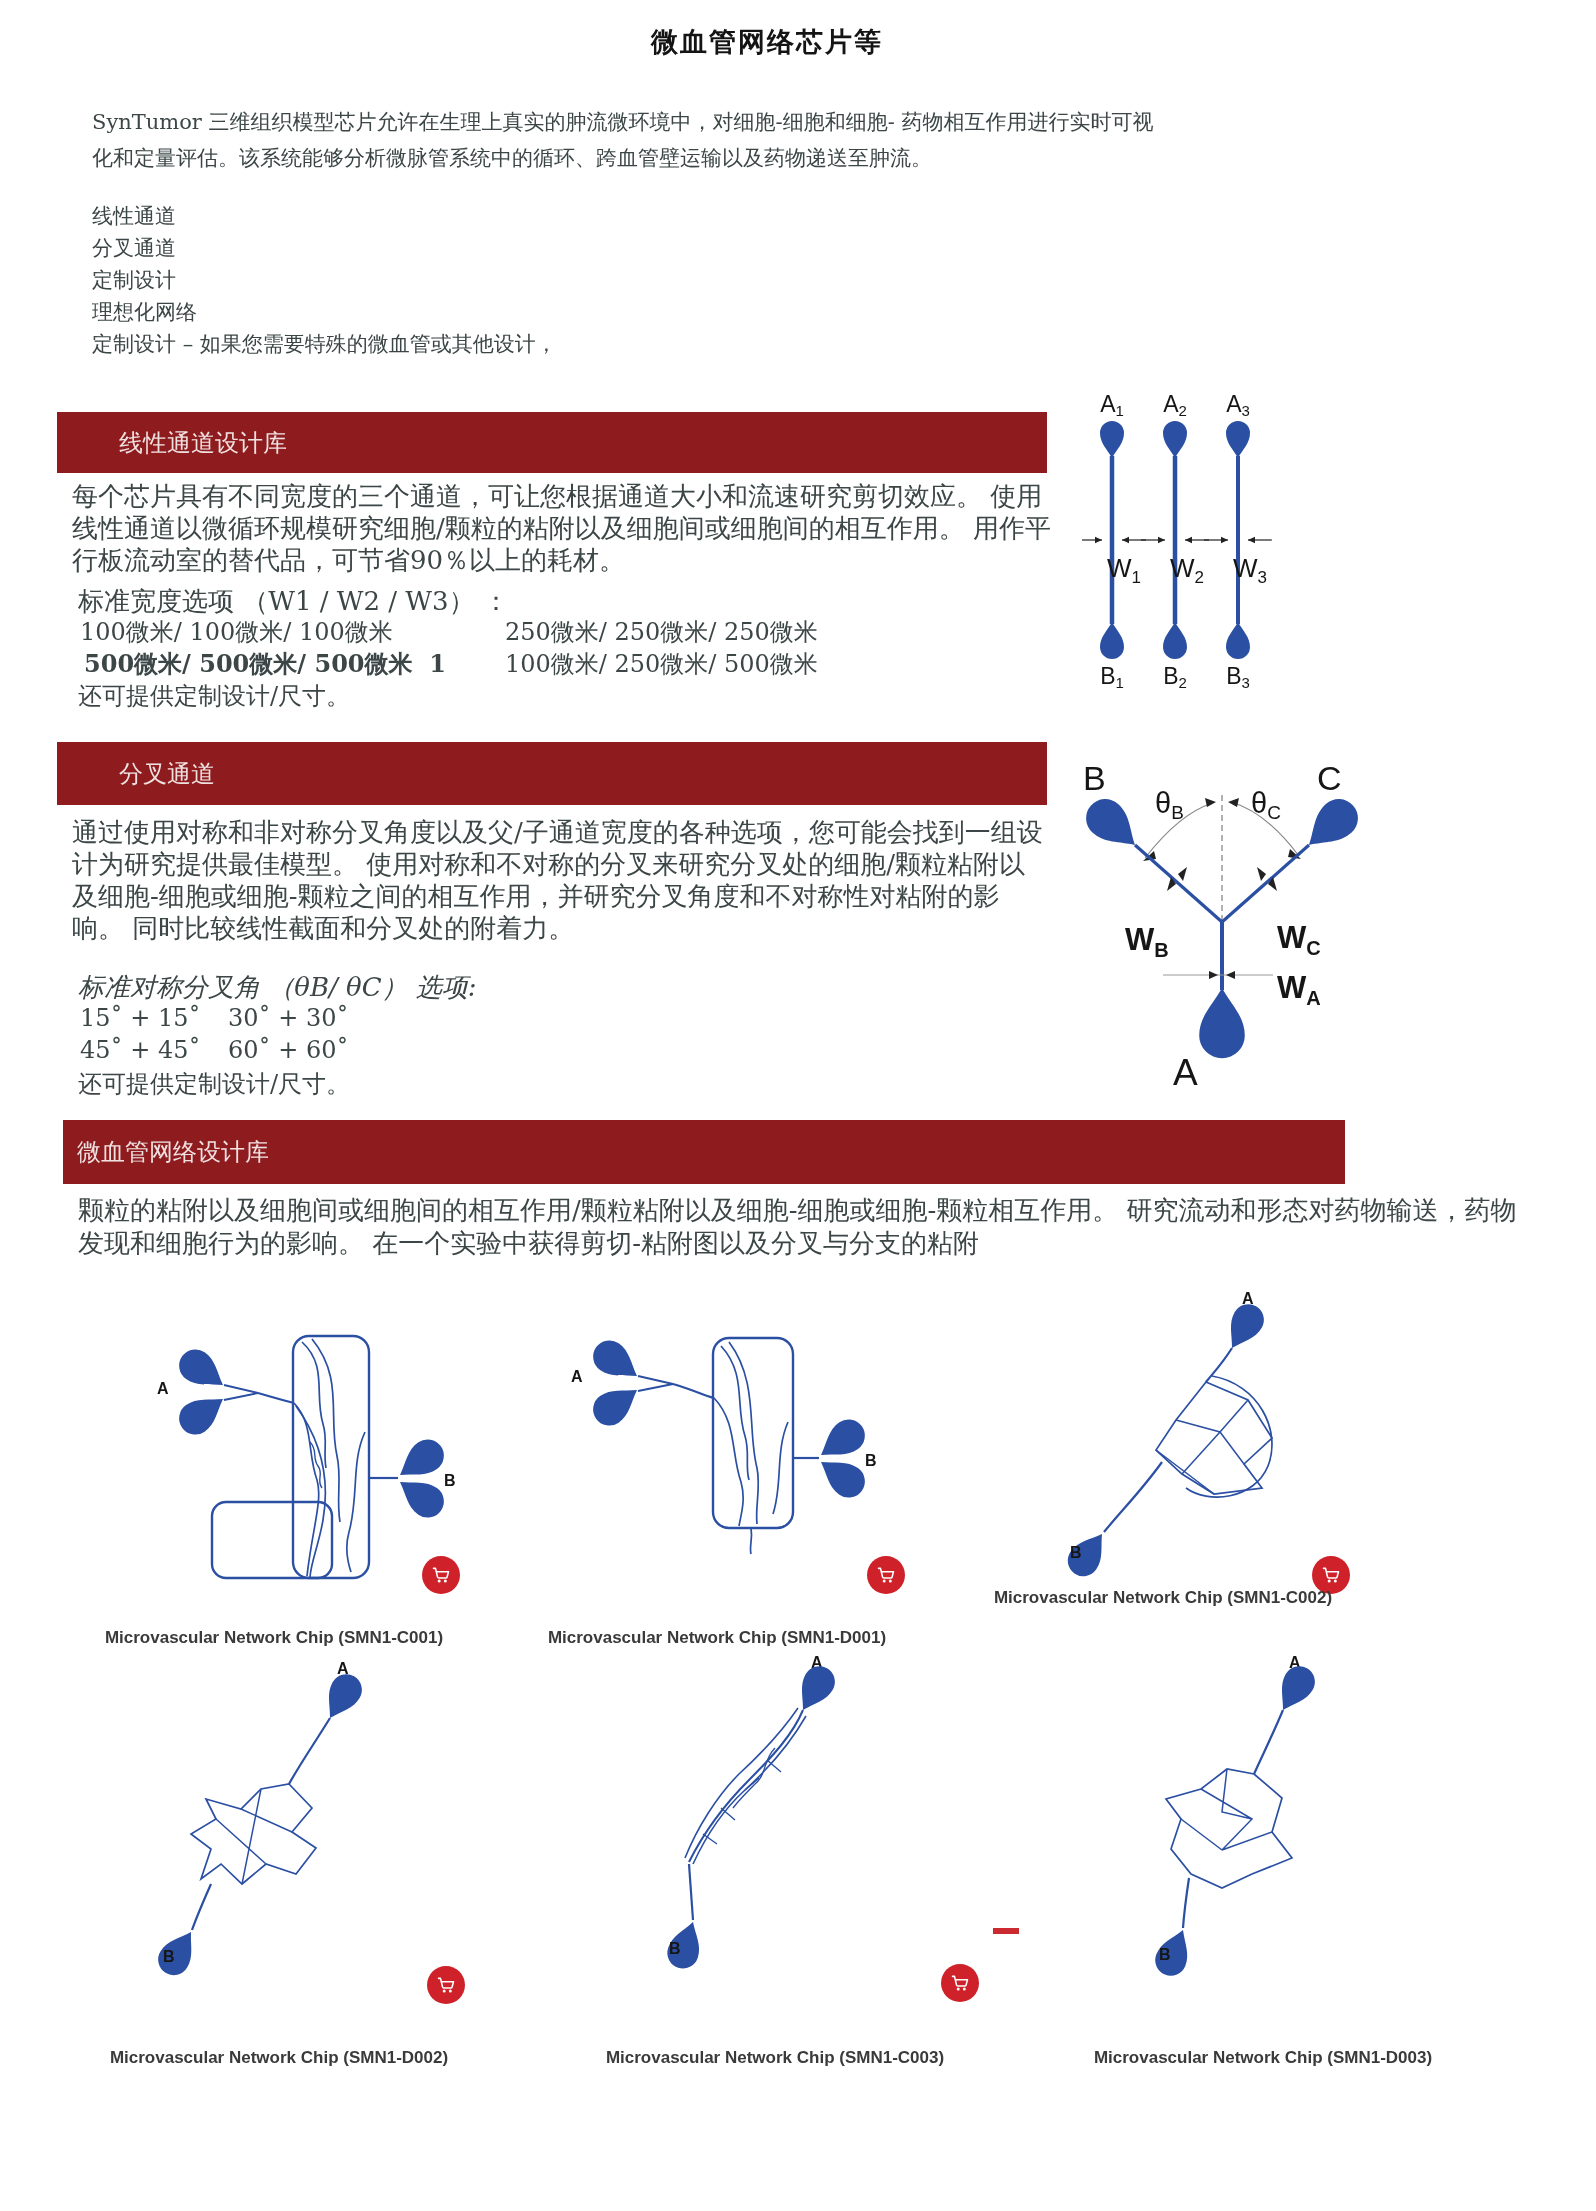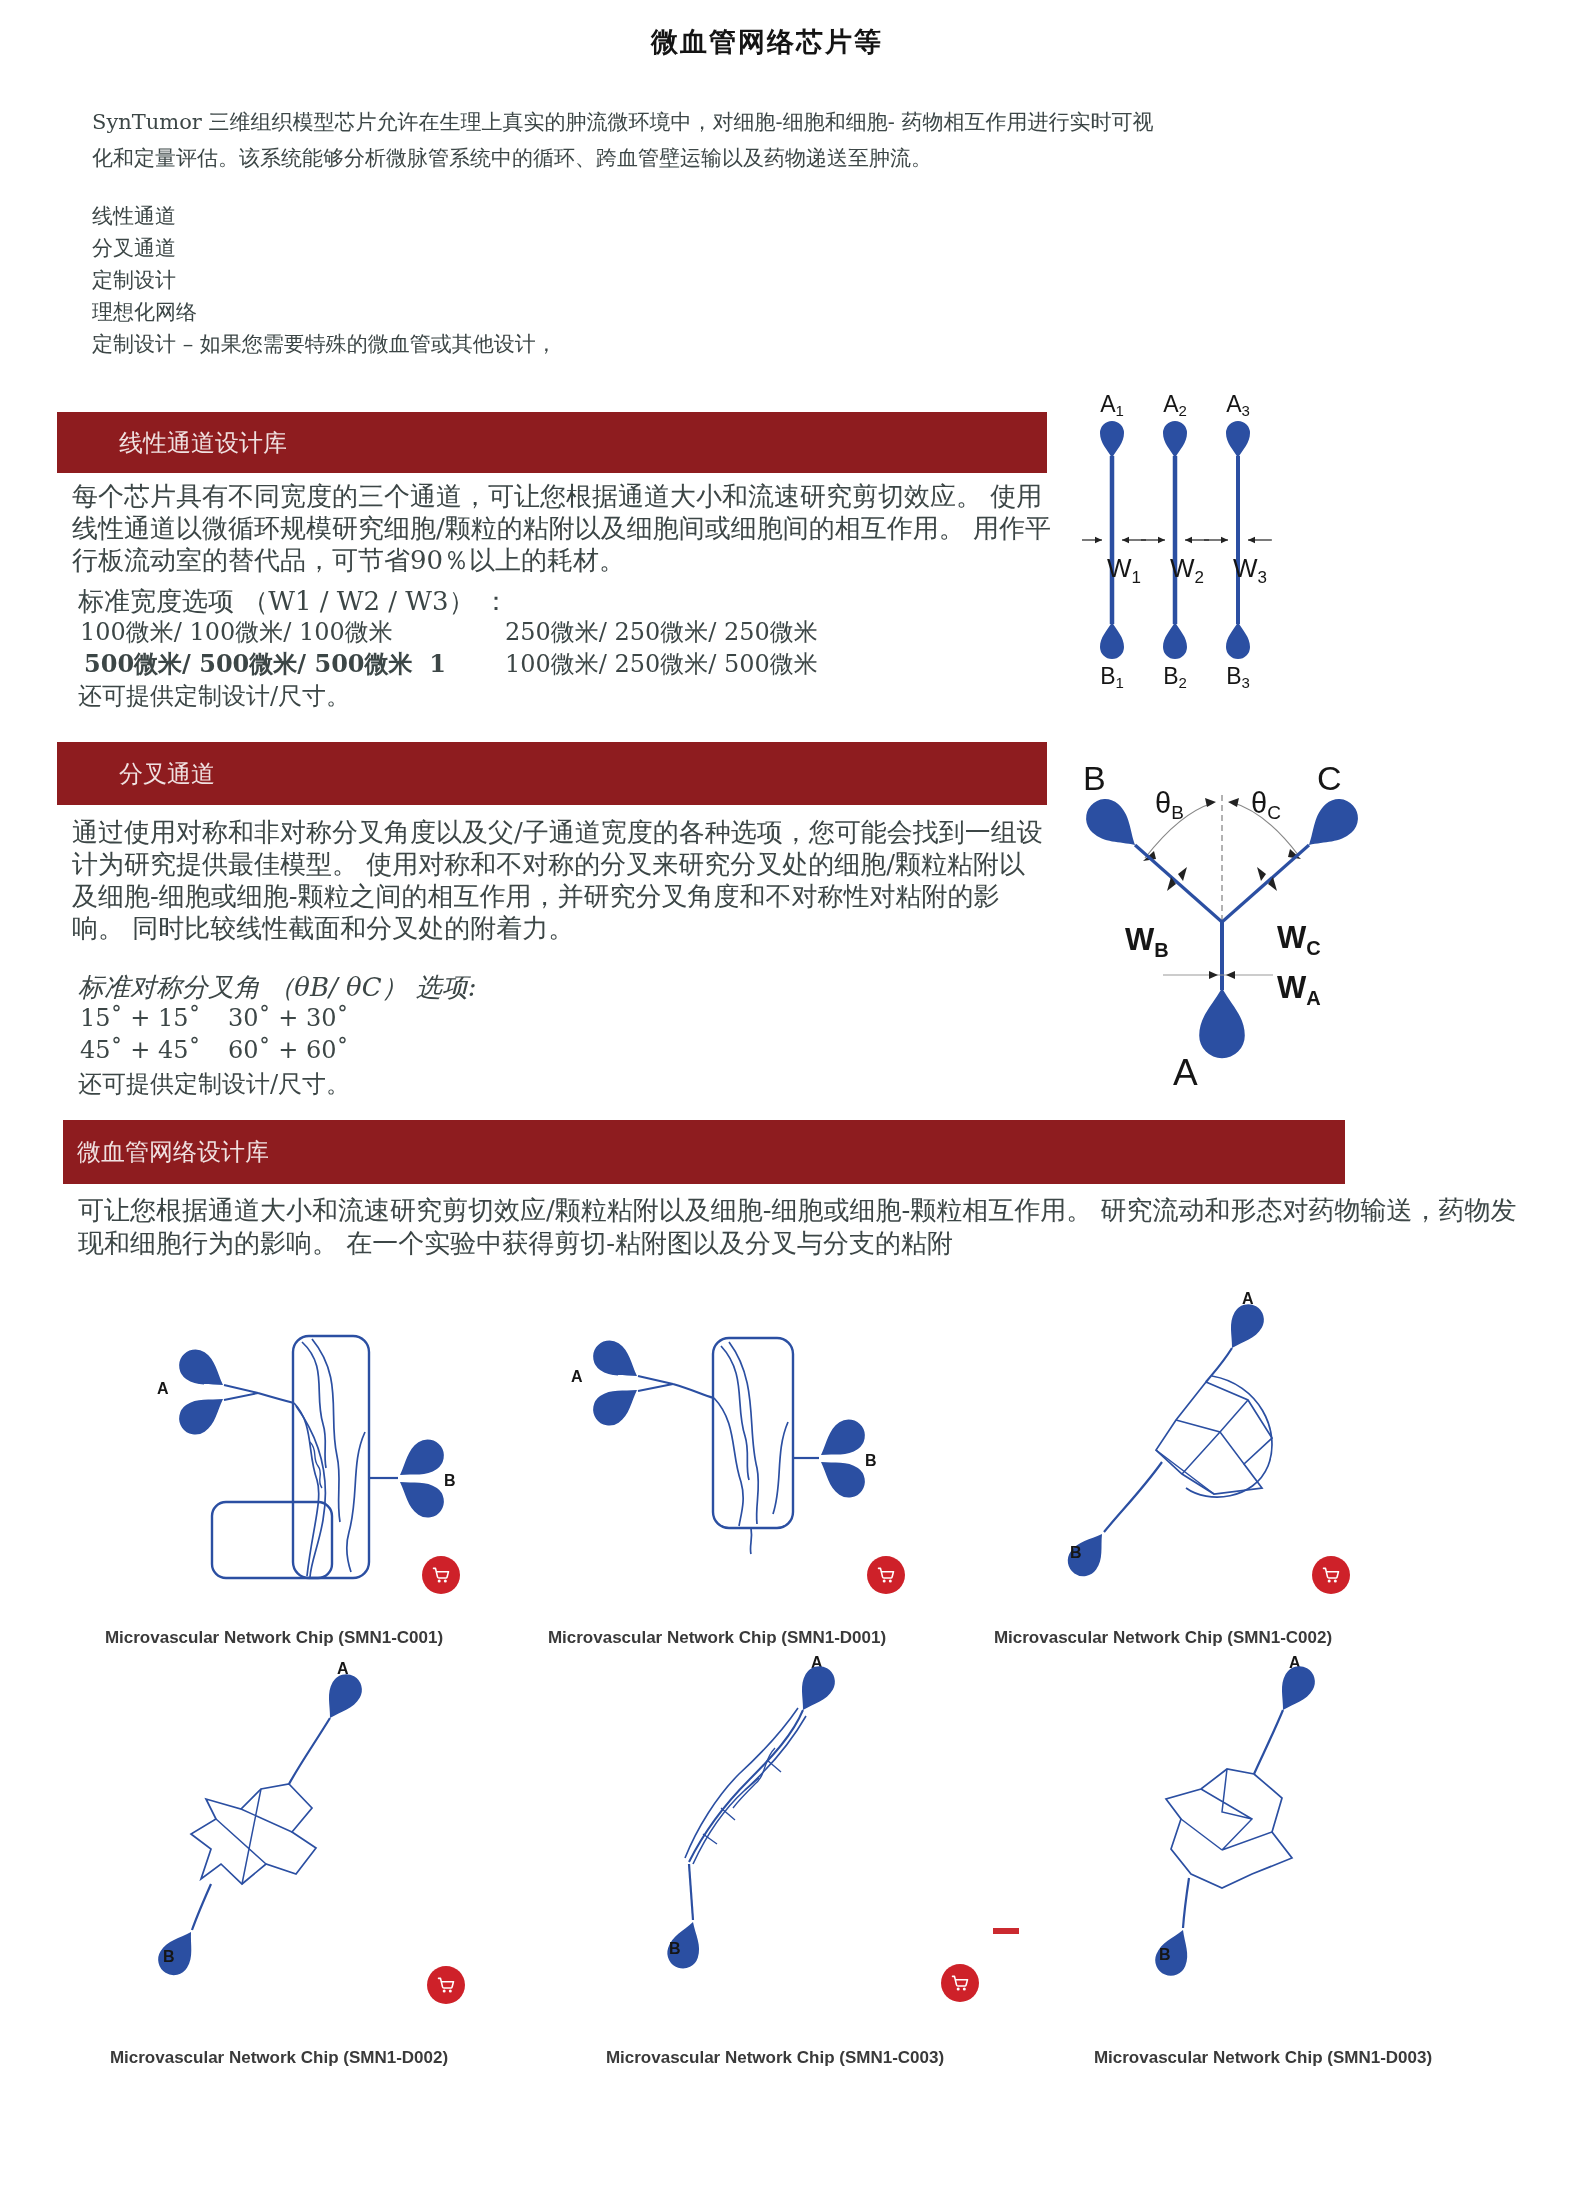--- a/index.html
+++ b/index.html
@@ -136,21 +136,21 @@
     <text class="dl" x="70" y="212" font-size="31" font-weight="bold"><tspan>W</tspan><tspan dy="7" font-size="20">B</tspan></text>
     <text class="dl" x="222" y="210" font-size="31" font-weight="bold"><tspan>W</tspan><tspan dy="7" font-size="20">C</tspan></text>
     <text class="dl" x="222" y="260" font-size="31" font-weight="bold"><tspan>W</tspan><tspan dy="7" font-size="20">A</tspan></text>
     <text class="dl" x="118" y="347" font-size="37">A</text>
   </svg>
 
   <div class="abs banner" style="left:63px;top:1120px;width:1282px;height:64px;">
     <span style="margin-left:14px;">微血管网络设计库</span>
   </div>
 
-  <p class="abs bodypar" style="left:78px;top:1194px;width:1450px;line-height:33px;">可让您根据通道大小和流速研究剪切效应/颗粒粘附以及细胞-细胞或细胞-颗粒相互作用。 研究流动和形态对药物输送，药物发现和细胞行为的影响。 在一个实验中获得剪切-粘附图以及分叉与分支的粘附</p>
+  <p class="abs bodypar" style="left:78px;top:1194px;width:1450px;line-height:33px;">颗粒的粘附以及细胞间或细胞间的相互作用/颗粒粘附以及细胞-细胞或细胞-颗粒相互作用。 研究流动和形态对药物输送，药物发现和细胞行为的影响。 在一个实验中获得剪切-粘附图以及分叉与分支的粘附</p>
 
   <svg class="abs chip" style="left:60px;top:1282px;" width="440" height="345" viewBox="0 0 440 345">
     <text class="dl" x="97" y="112" font-size="16" font-weight="bold" fill="#222">A</text>
     <path class="fill" d="M0 0 C-9 -5 -15 -12 -25 -12 A12 12 0 1 0 -25 12 C-15 12 -9 5 0 0 Z" transform="translate(163,103) rotate(35) scale(1.35)"></path>
     <path class="fill" d="M0 0 C-9 -5 -15 -12 -25 -12 A12 12 0 1 0 -25 12 C-15 12 -9 5 0 0 Z" transform="translate(163,117) rotate(-35) scale(1.35)"></path>
     <path d="M164 103 L198 111 L164 118" stroke-width="2"></path>
     <path d="M198 111 C215 116 222 118 234 121" stroke-width="2.2"></path>
     <rect x="233" y="54" width="76" height="242" rx="16" stroke-width="2.4"></rect>
     <path d="M242 60 C268 84 254 112 263 142 C268 158 263 170 266 186" stroke-width="1.7"></path>
     <path d="M252 57 C284 96 268 134 277 174 C282 196 276 216 280 240" stroke-width="1.7"></path>
@@ -212,21 +212,21 @@
   <button class="abs cart-btn" style="left:1312px;top:1556px;">
     <svg width="20" height="20" viewBox="0 0 24 24">
         <path d="M3 4 H5.4 L7.8 14.2 A1.8 1.8 0 0 0 9.55 15.6 H17.6 A1.8 1.8 0 0 0 19.3 14.3 L21 8 H6.3" fill="none" stroke="#fff" stroke-width="1.9" stroke-linecap="round" stroke-linejoin="round"></path>
         <circle cx="9.8" cy="19.3" r="1.8" fill="#fff"></circle>
         <circle cx="17.2" cy="19.3" r="1.8" fill="#fff"></circle>
       </svg>
   </button>
 
   <div class="abs caption" style="left:54px;top:1628px;">Microvascular Network Chip (SMN1-C001)</div>
   <div class="abs caption" style="left:497px;top:1628px;">Microvascular Network Chip (SMN1-D001)</div>
-  <div class="abs caption" style="left:943px;top:1628px;">Microvascular Network Chip (SMN1-C002)</div>
+  <div class="abs caption" style="left:943px;top:1588px;">Microvascular Network Chip (SMN1-C002)</div>
 
   <svg class="abs chip" style="left:60px;top:1648px;" width="440" height="350" viewBox="0 0 440 350">
     <text class="dl" x="277" y="26" font-size="16" font-weight="bold" fill="#222">A</text>
     <path class="fill" d="M0 0 C-5 -9 -12 -15 -12 -25 A12 12 0 1 1 12 -25 C12 -15 5 -9 0 0 Z" transform="translate(270,70) rotate(30) scale(1.3)"></path>
     <path d="M270 70 C254 96 240 116 229 136" stroke-width="2.2"></path>
     <path d="M229 136 L252 160 L232 184 L256 200 L236 226 L206 216 L182 236 L161 216 L141 231 L151 201 L131 186 L156 171 L146 151 L181 161 L201 141 Z" stroke-width="1.7"></path>
     <path d="M181 161 L232 184 M156 171 L206 216 M201 141 L182 236" stroke-width="1.5"></path>
     <path d="M151 236 C143 254 137 268 132 282" stroke-width="2.2"></path>
     <path class="fill" d="M0 0 C-5 9 -12 15 -12 25 A12 12 0 1 0 12 25 C12 15 5 9 0 0 Z" transform="translate(131,284) rotate(32) scale(1.3)"></path>
     <text class="dl" x="103" y="314" font-size="16" font-weight="bold" fill="#222">B</text>

